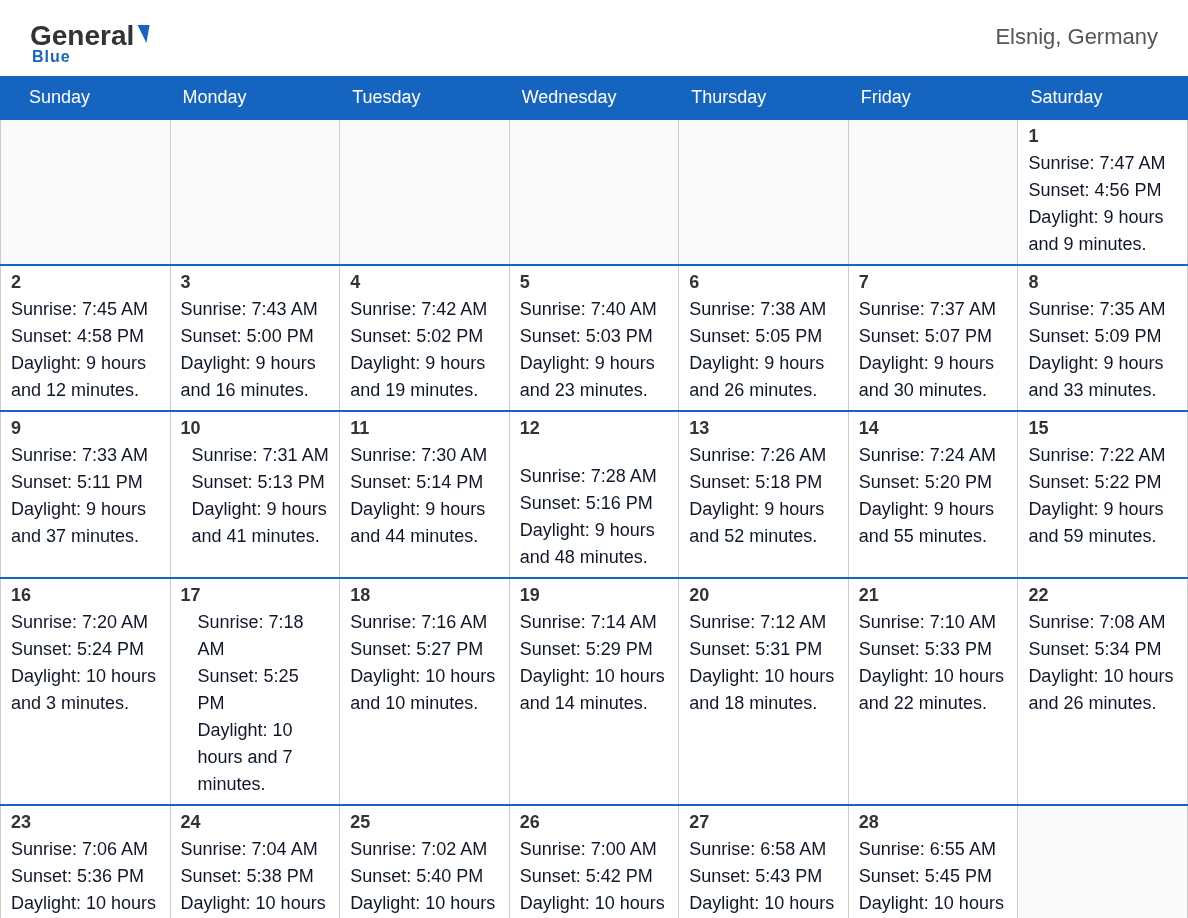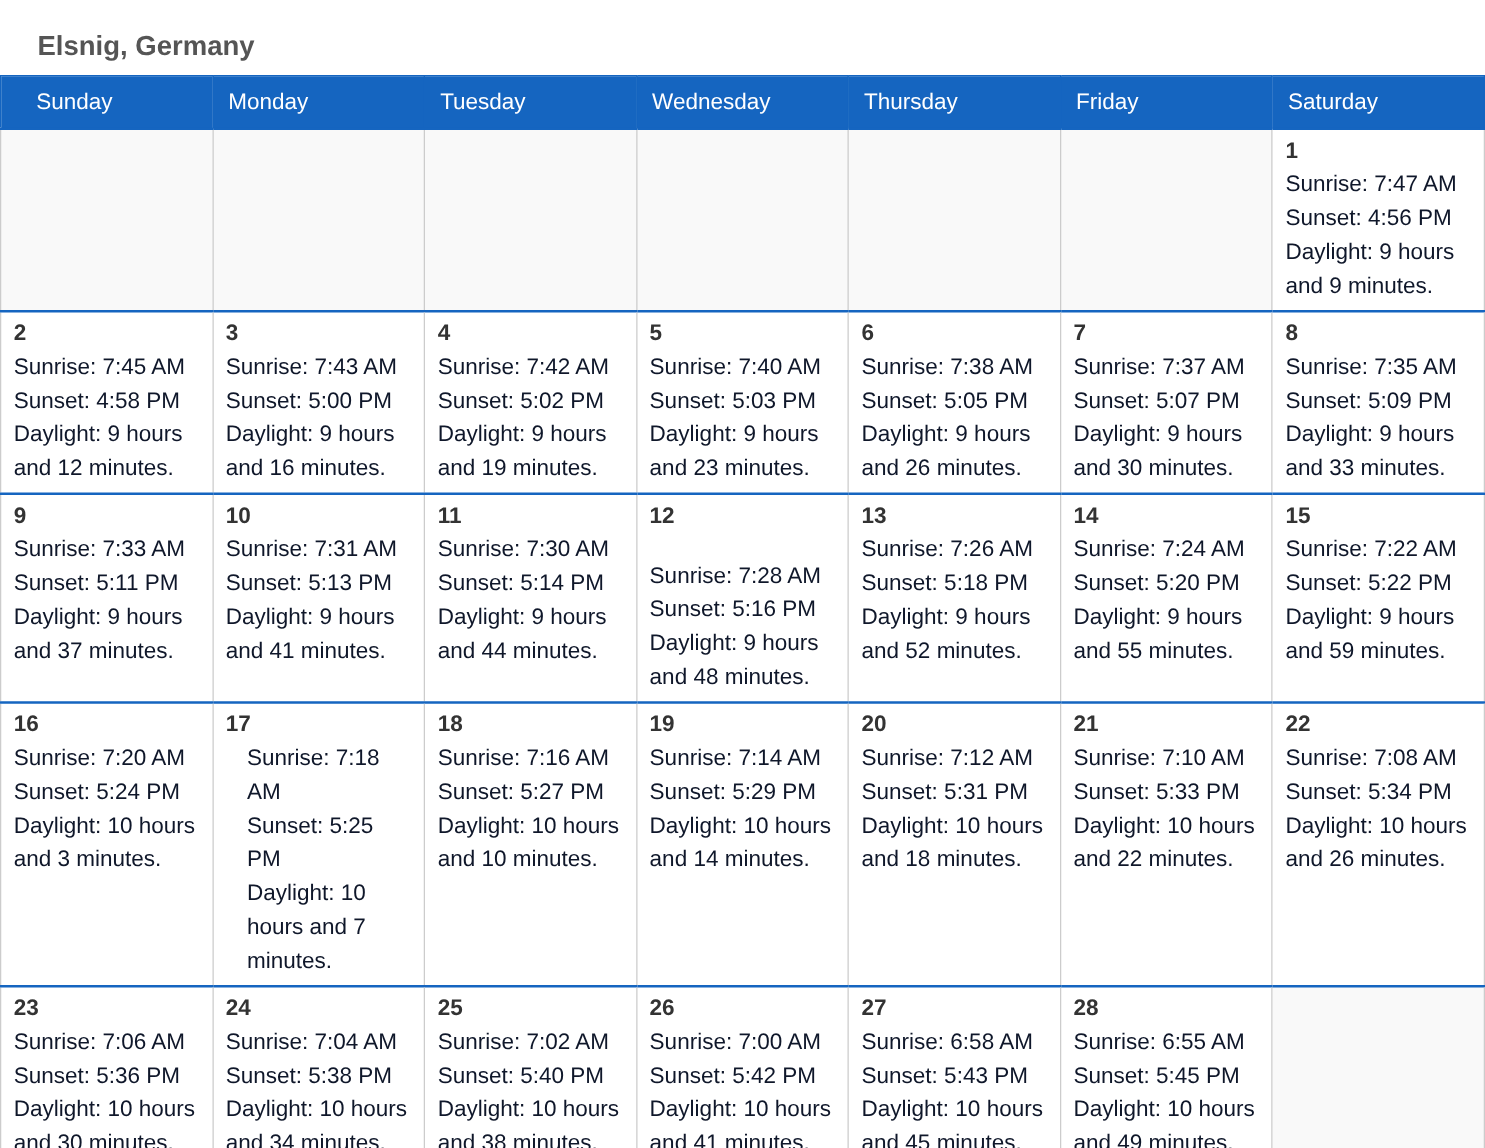--- a/index.html
+++ b/index.html
@@ -53,21 +53,20 @@
     .month-title {
       font-size: 52px;
       font-weight: normal;
       color: #222;
       line-height: 1.1;
     }
     .location {
       font-size: 22px;
       color: #555;
       margin-top: 4px;
-      font-weight: bold;
     }
     .calendar {
       width: 100%;
       border-collapse: collapse;
       margin: 0;
       padding: 0 0px;
     }
     .calendar th {
       background-color: #1565c0;
       color: #fff;
@@ -105,20 +104,27 @@
     }
     .calendar thead tr th:first-child { border-radius: 0; padding-left: 28px; }
     .table-wrapper {
       padding: 0 0px;
     }
   </style>
 </head>
 <body>
 
 <div class="header">
+  <div class="logo">
+    <div class="logo-text">
+      <span class="logo-general">General</span>
+      <div class="logo-arrow"></div>
+    </div>
+    <span class="logo-underline">Blue</span>
+  </div>
   <div class="title-area">
     <div class="location">Elsnig, Germany</div>
   </div>
 </div>
 
 <div class="table-wrapper">
   <table class="calendar">
     <thead>
       <tr>
       <th>Sunday</th>
@@ -191,21 +197,21 @@
         </tr>
         <tr class="week-row">
           <td>
             <span class="day-number">9</span>
             <div class="day-info" style="white-space: pre-line;">Sunrise: 7:33 AM
 Sunset: 5:11 PM
 Daylight: 9 hours and 37 minutes.</div>
           </td>
           <td>
             <span class="day-number">10</span>
-            <div class="day-info" style="white-space: pre-line;">Sunrise: 7:31 AM
+            <div class="day-info" style="white-space: pre-line; margin-left: 11px;">Sunrise: 7:31 AM
 Sunset: 5:13 PM
 Daylight: 9 hours and 41 minutes.</div>
           </td>
           <td>
             <span class="day-number">11</span>
             <div class="day-info" style="white-space: pre-line;">Sunrise: 7:30 AM
 Sunset: 5:14 PM
 Daylight: 9 hours and 44 minutes.</div>
           </td>
           <td>

